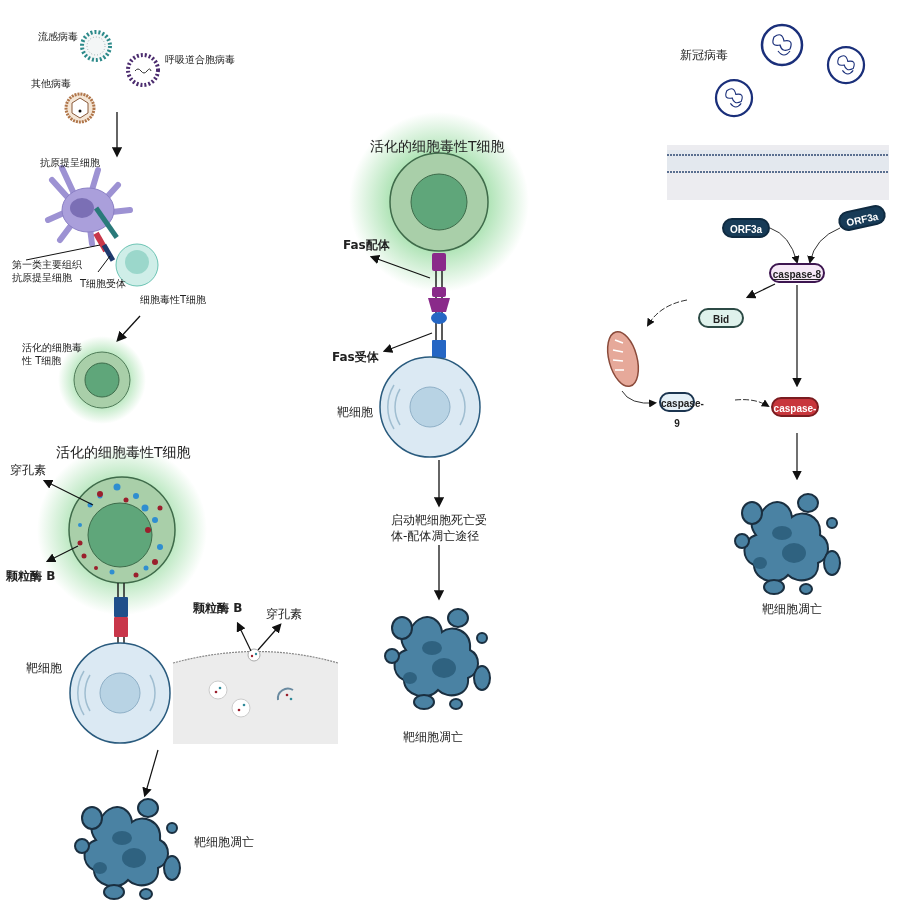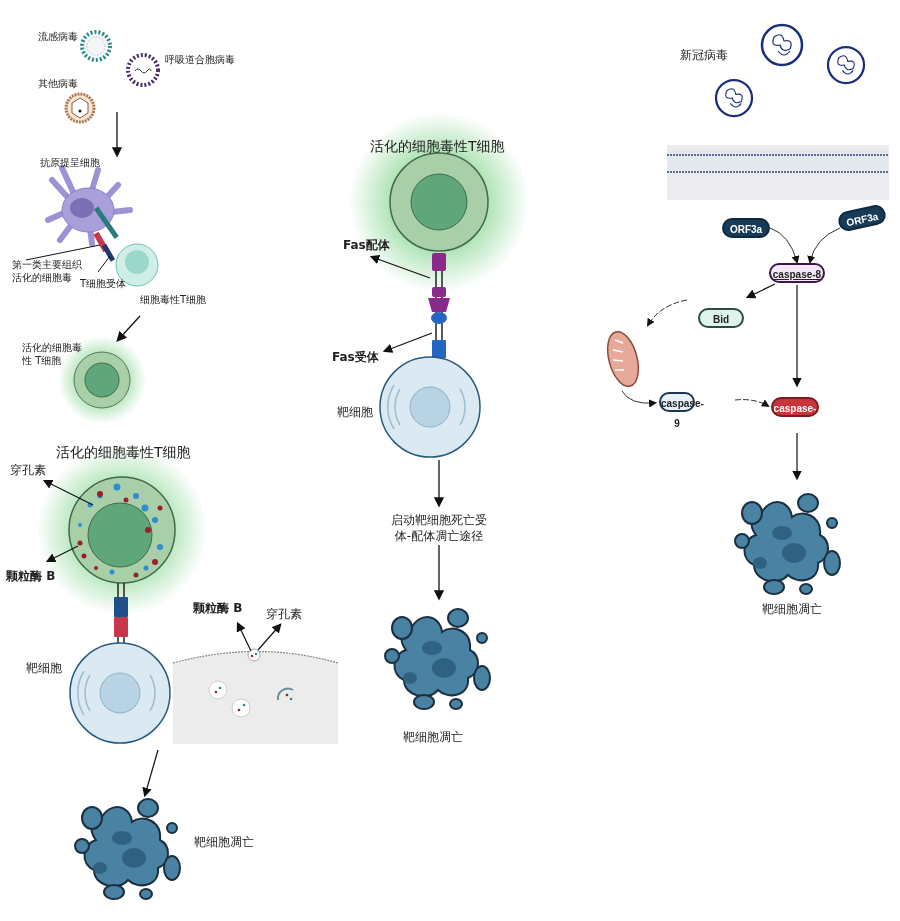--- a/index.html
+++ b/index.html
@@ -1,18 +1,18 @@
 <!DOCTYPE html>
 <html><head>
 <meta charset="utf-8">
 <style>
   html,body{margin:0;padding:0;background:#ffffff;}
   body{width:900px;height:921px;position:relative;overflow:hidden;font-family:"DejaVu Sans","Liberation Sans",sans-serif;color:#1d1d1d;}
   .lbl{position:absolute;font-size:10px;line-height:13px;white-space:pre-line;color:#222;}
-  .lbl.md{font-size:12px;line-height:16px;text-align:center;}
+  .lbl.md{font-size:12px;line-height:16px;}
   .lbl.lg{font-size:14px;line-height:18px;}
   .lbl.b{font-weight:bold;}
   svg.canvas{position:absolute;left:0;top:0;}
   .pill{position:absolute;height:20px;border-radius:10px;font-size:10px;font-weight:bold;line-height:20px;text-align:center;font-family:"Liberation Sans",sans-serif;box-sizing:border-box;}
   .pill.orf{background:#173b57;color:#fff;border:2px solid #0f2a40;}
   .pill.c8{background:#f6e9f7;color:#222;border:2px solid #3d1650;}
   .pill.bid{background:#dff2ec;color:#222;border:2px solid #2c4a45;}
   .pill.c9{background:#e6f1f8;color:#222;border:2px solid #1c3550;}
   .pill.c3{background:#c8363c;color:#fff;border:2px solid #7a1c20;}
 </style>
@@ -214,24 +214,24 @@
   <path d="M622,391 Q630,405 655,403" fill="none" stroke="#333" stroke-width="1" marker-end="url(#arr)"></path>
   <path d="M735,400 Q755,398 768,406" fill="none" stroke="#333" stroke-width="1" stroke-dasharray="6 2" marker-end="url(#arr)"></path>
   <line x1="797" y1="433" x2="797" y2="478" stroke="#111" stroke-width="1.2" marker-end="url(#arr)"></line>
   <g transform="translate(790,545)">
       <use href="#apop"></use>
     </g>
 </svg>
 
 <div class="lbl" style="left:38px;top:30px;">流感病毒</div>
 <div class="lbl" style="left:165px;top:53px;">呼吸道合胞病毒</div>
-<div class="lbl" style="left:38px;top:77px;text-align:right;">其他病毒</div>
+<div class="lbl" style="left:31px;top:77px;text-align:right;">其他病毒</div>
 <div class="lbl" style="left:40px;top:156px;">抗原提呈细胞</div>
 <div class="lbl" style="left:12px;top:258px;">第一类主要组织
-活化的细胞毒</div>
+抗原提呈细胞</div>
 <div class="lbl" style="left:80px;top:277px;">T细胞受体</div>
 <div class="lbl" style="left:140px;top:293px;">细胞毒性T细胞</div>
 <div class="lbl" style="left:22px;top:341px;">活化的细胞毒
 性 T细胞</div>
 <div class="lbl lg" style="left:56px;top:443px;">活化的细胞毒性T细胞</div>
 <div class="lbl md" style="left:10px;top:462px;">穿孔素</div>
 <div class="lbl md b" style="left:6px;top:568px;">颗粒酶 B</div>
 <div class="lbl md" style="left:26px;top:660px;">靶细胞</div>
 <div class="lbl md b" style="left:193px;top:600px;">颗粒酶 B</div>
 <div class="lbl md" style="left:266px;top:606px;">穿孔素</div>

